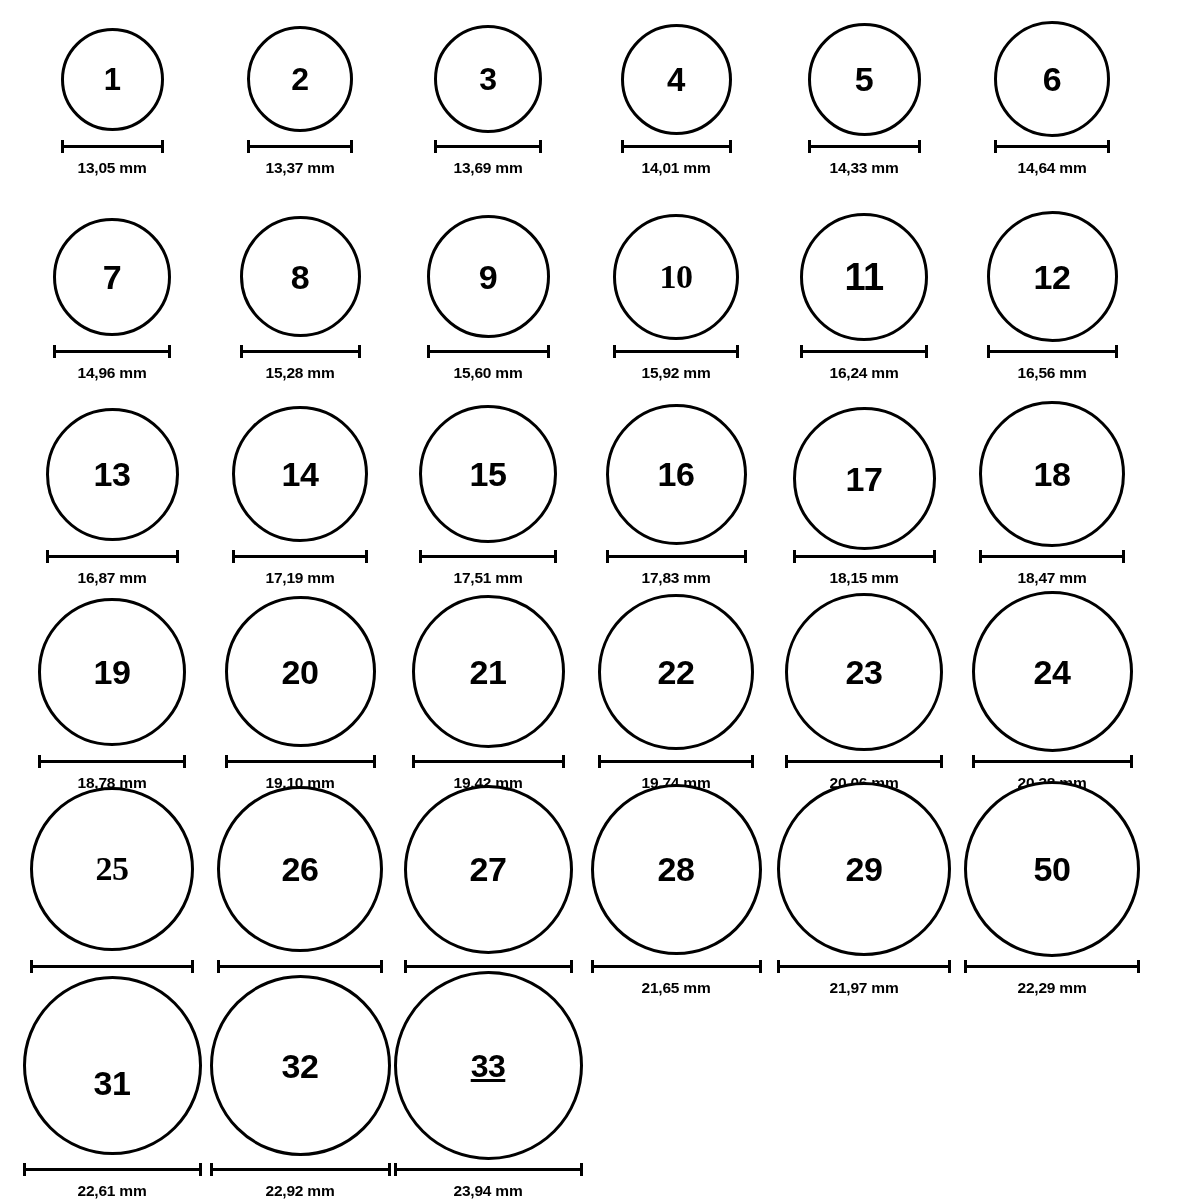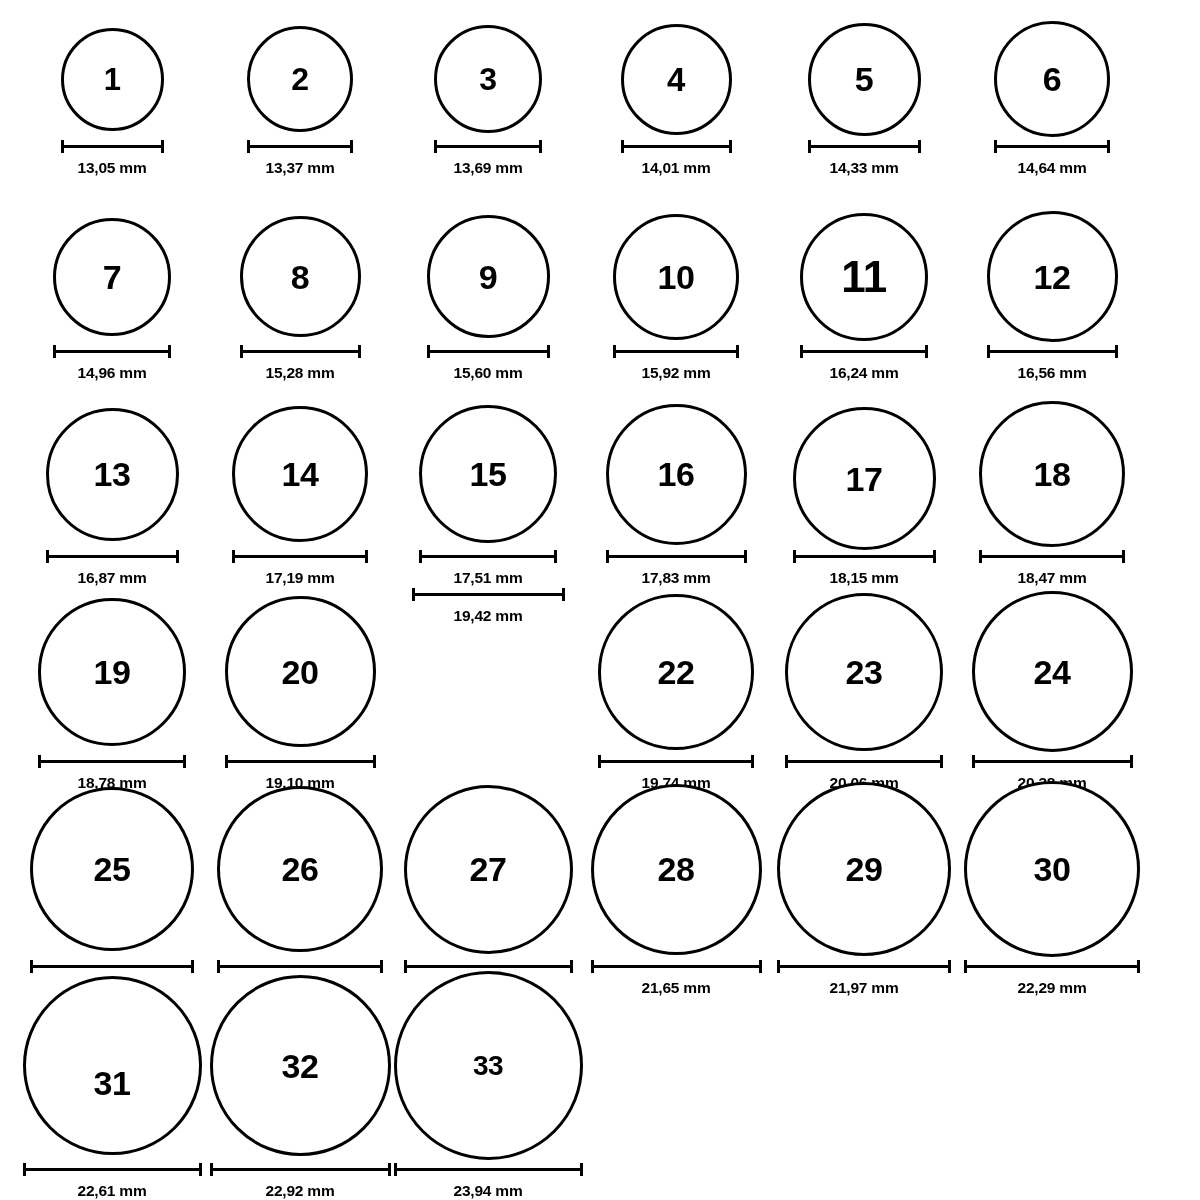--- a/index.html
+++ b/index.html
@@ -214,36 +214,36 @@
           </div>
         </div>
         <div class="measure" style="width: 123px;">
           <div class="bar"></div>
           <div class="cap-left"></div>
           <div class="cap-right"></div>
         </div>
         <div class="size-label">15,60 mm</div>
       </div>
       <div class="cell">
-        <div class="ring-area" style="height: 137px;">
+        <div class="ring-area" style="height: 137px; font-family: Liberation Serif, serif;">
           <div class="ring" style="width: 126px; height: 126px;">
             <span class="ring-number" style="font-size: 34px;">10</span>
           </div>
         </div>
         <div class="measure" style="width: 126px;">
           <div class="bar"></div>
           <div class="cap-left"></div>
           <div class="cap-right"></div>
         </div>
         <div class="size-label">15,92 mm</div>
       </div>
       <div class="cell">
         <div class="ring-area" style="height: 137px;">
           <div class="ring" style="width: 128px; height: 128px;">
-            <span class="ring-number" style="font-size: 44px;">11</span>
+            <span class="ring-number" style="font-size: 38px;">11</span>
           </div>
         </div>
         <div class="measure" style="width: 128px;">
           <div class="bar"></div>
           <div class="cap-left"></div>
           <div class="cap-right"></div>
         </div>
         <div class="size-label">16,24 mm</div>
       </div>
       <div class="cell">
@@ -361,20 +361,25 @@
           </div>
         </div>
         <div class="measure" style="width: 151px;">
           <div class="bar"></div>
           <div class="cap-left"></div>
           <div class="cap-right"></div>
         </div>
         <div class="size-label">19,10 mm</div>
       </div>
       <div class="cell">
+        <div class="ring-area" style="height: 167px;">
+          <div class="ring" style="width: 153px; height: 153px;">
+            <span class="ring-number" style="font-size: 34px;">21</span>
+          </div>
+        </div>
         <div class="measure" style="width: 153px;">
           <div class="bar"></div>
           <div class="cap-left"></div>
           <div class="cap-right"></div>
         </div>
         <div class="size-label">19,42 mm</div>
       </div>
       <div class="cell">
         <div class="ring-area" style="height: 167px;">
           <div class="ring" style="width: 156px; height: 156px;">
@@ -410,21 +415,21 @@
         <div class="measure" style="width: 161px;">
           <div class="bar"></div>
           <div class="cap-left"></div>
           <div class="cap-right"></div>
         </div>
         <div class="size-label">20,38 mm</div>
       </div>
     </div>
     <div class="row" style="height: 190px;">
       <div class="cell">
-        <div class="ring-area" style="height: 182px;">
+        <div class="ring-area" style="height: 182px; font-family: Liberation Serif, serif;">
           <div class="ring" style="width: 164px; height: 164px;">
             <span class="ring-number" style="font-size: 34px;">25</span>
           </div>
         </div>
         <div class="measure" style="width: 164px;">
           <div class="bar"></div>
           <div class="cap-left"></div>
           <div class="cap-right"></div>
         </div>
         <div class="size-label">20,70 mm</div>
@@ -477,21 +482,21 @@
         <div class="measure" style="width: 174px;">
           <div class="bar"></div>
           <div class="cap-left"></div>
           <div class="cap-right"></div>
         </div>
         <div class="size-label">21,97 mm</div>
       </div>
       <div class="cell">
         <div class="ring-area" style="height: 182px;">
           <div class="ring" style="width: 176px; height: 176px;">
-            <span class="ring-number" style="font-size: 34px;">30</span>
+            <span class="ring-number" style="font-size: 34px;">50</span>
           </div>
         </div>
         <div class="measure" style="width: 176px;">
           <div class="bar"></div>
           <div class="cap-left"></div>
           <div class="cap-right"></div>
         </div>
         <div class="size-label">22,29 mm</div>
       </div>
     </div>
@@ -518,21 +523,21 @@
         <div class="measure" style="width: 181px;">
           <div class="bar"></div>
           <div class="cap-left"></div>
           <div class="cap-right"></div>
         </div>
         <div class="size-label">22,92 mm</div>
       </div>
       <div class="cell">
         <div class="ring-area" style="height: 195px;">
           <div class="ring" style="width: 189px; height: 189px;">
-            <span class="ring-number" style="font-size: 28px;">33</span>
+            <span class="ring-number" style="font-size: 32px; text-decoration: underline;">33</span>
           </div>
         </div>
         <div class="measure" style="width: 189px;">
           <div class="bar"></div>
           <div class="cap-left"></div>
           <div class="cap-right"></div>
         </div>
         <div class="size-label">23,94 mm</div>
       </div>
     </div>

